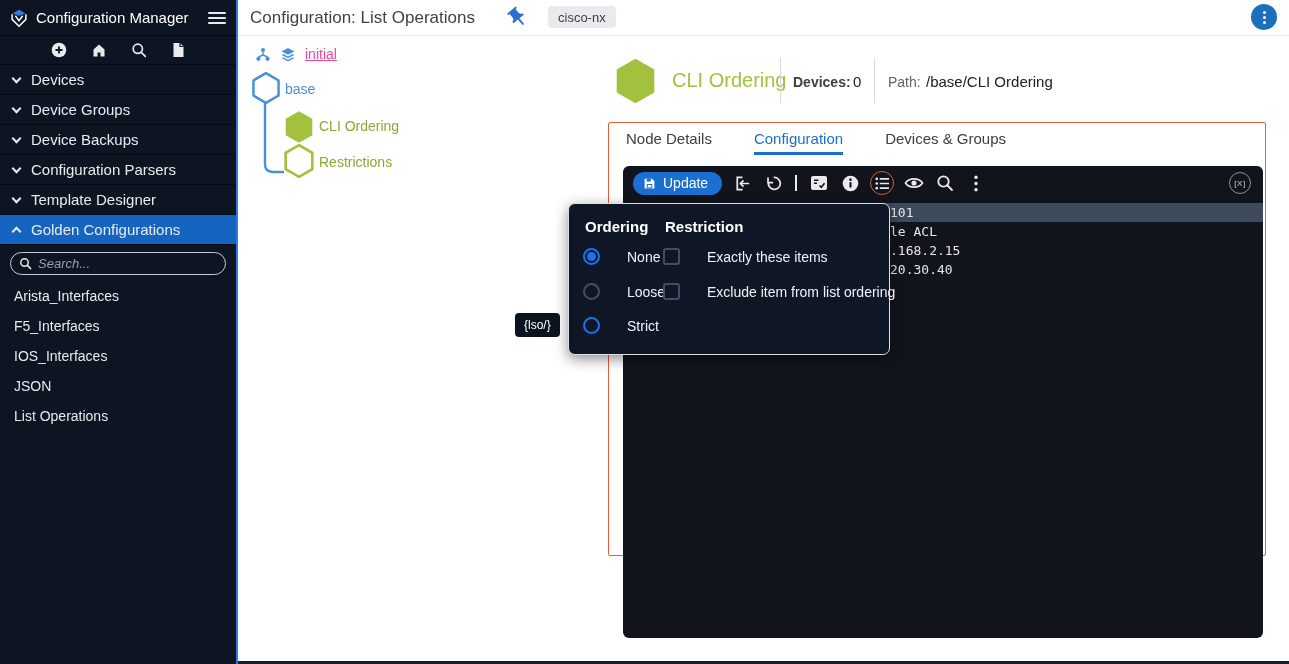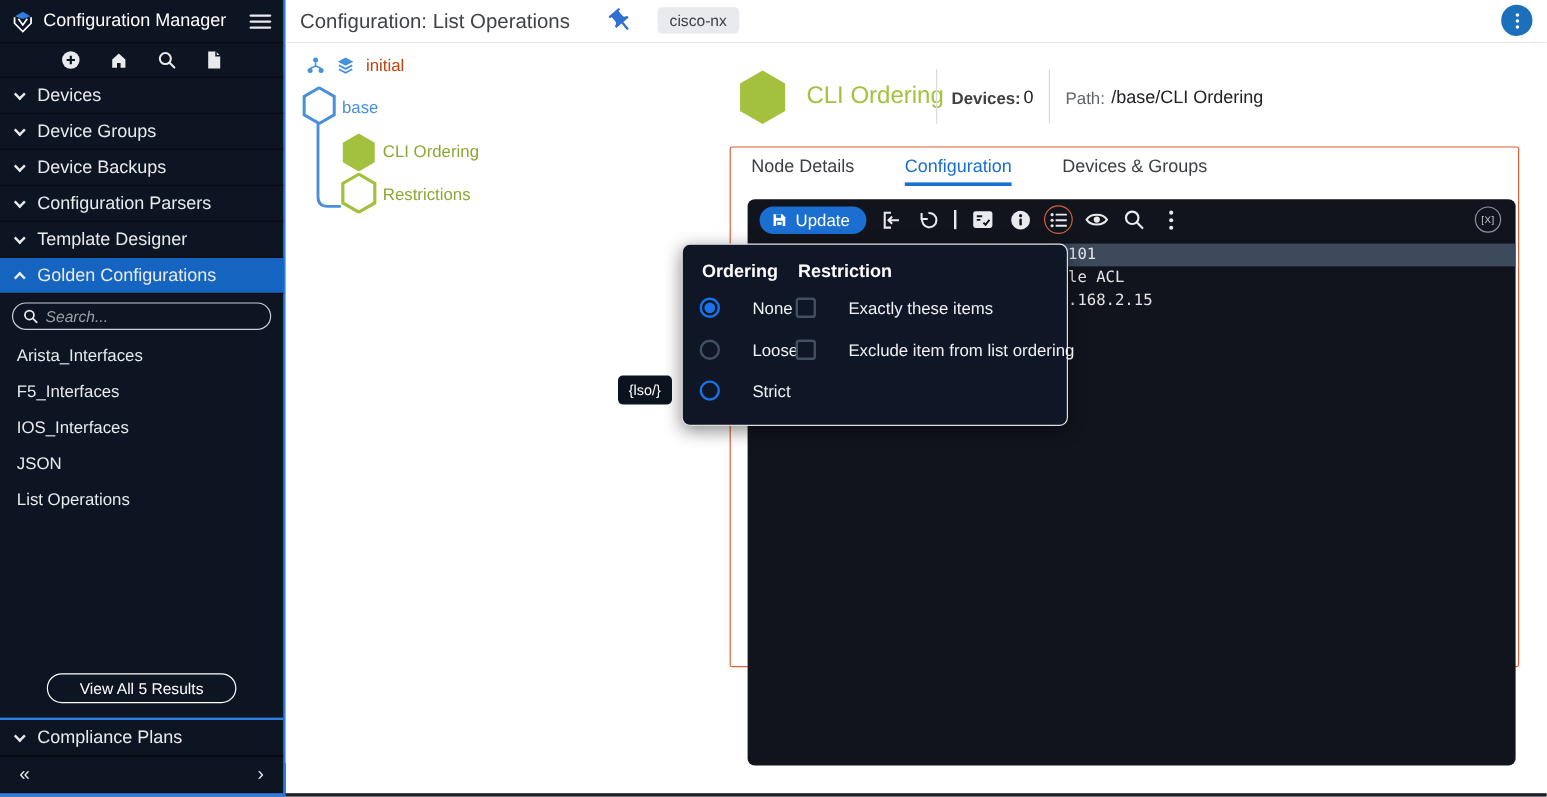--- a/index.html
+++ b/index.html
@@ -49,21 +49,21 @@
   .tb-chip { position:absolute; left:310px; top:6px; height:22px; padding:0 10px; background:#e9eaed;
     border-radius:4px; font-size:13px; color:#3c4043; display:flex; align-items:center; }
   .tb-info { position:absolute; right:12px; top:4px; width:26px; height:26px; border-radius:50%;
     background:#1c6fba; display:flex; align-items:center; justify-content:center; cursor:pointer; }
   .tb-info .dots { display:flex; flex-direction:column; gap:2px; }
   .tb-info .dots i { width:3px; height:3px; background:#fff; border-radius:50%; }
 
   
   .tree { position:absolute; left:238px; top:36px; width:370px; height:600px; background:#fff; }
   .tree-root { position:absolute; left:17px; top:10px; display:flex; align-items:center; gap:9px; }
-  .tree-root-label { font-size:14px; color:#c2410c; }
+  .tree-root-label { font-size:14px; color:#ec4899;text-decoration:underline; }
   .hex-label { position:absolute; font-size:14px; white-space:nowrap; }
   .lbl-base { left:47px; top:45px; color:#4a90d9; cursor:pointer; }
   .lbl-cli { left:81px; top:82px; color:#8aa832; cursor:pointer; }
   .lbl-restr { left:81px; top:118px; color:#8aa832; cursor:pointer; }
   .tree svg.hex { position:absolute; cursor:pointer; }
   .hex-base { left:13px; top:36px; }
   .hex-cli { left:45px; top:74px; }
   .hex-restr { left:45px; top:108px; }
   .tree-conn { position:absolute; left:20px; top:66px; }
 
@@ -206,33 +206,20 @@
       </span>
       <input type="text" placeholder="Search..." style="">
     </div>
 
     <div class="sb-result">Arista_Interfaces</div>
     <div class="sb-result">F5_Interfaces</div>
     <div class="sb-result">IOS_Interfaces</div>
     <div class="sb-result">JSON</div>
     <div class="sb-result">List Operations</div>
 
-    <div class="sb-bottom">
-      <button class="sb-viewall">View All 5 Results</button>
-      <div class="sb-blueline"></div>
-      <div class="sb-item">
-        <span class="chev"></span>
-        <span>Compliance Plans</span>
-      </div>
-      <div class="sb-nav">
-        <span>«</span>
-        <span>›</span>
-      </div>
-      <div class="sb-bluestrip"></div>
-    </div>
   </aside>
 
   <header class="topbar">
     <span class="tb-title">Configuration: List Operations</span>
     <span class="tb-pin">
       <svg width="23" height="23" viewBox="0 0 24 24" style="transform:rotate(-40deg);">
         <path d="M16 9V4h1c.55 0 1-.45 1-1s-.45-1-1-1H7c-.55 0-1 .45-1 1s.45 1 1 1h1v5c0 1.66-1.34 3-3 3v2h5.97v7l1 1 1-1v-7H19v-2c-1.66 0-3-1.34-3-3z" fill="#2e6fd1"></path>
       </svg>
     </span>
     <span class="tb-chip">cisco-nx</span>
@@ -374,20 +361,21 @@
               <circle cx="3" cy="16.6" r="1.8" fill="#e8eaed"></circle>
             </svg>
         </span>
         <span class="var-toggle">[X]</span>
       </div>
 
       <div class="code">
         <div class="code-line active">101</div>
         <div class="code-line">le ACL</div>
         <div class="code-line">.168.2.15</div>
+        <div class="code-line">20.30.40</div>
       </div>
     </div>
   </section>
 
   <div class="popup">
     <span class="pp-title ordering">Ordering</span>
     <span class="pp-title restriction">Restriction</span>
 
     <div class="pp-row" style="left:14px; top:44px;">
       <span class="radio selected"></span>

